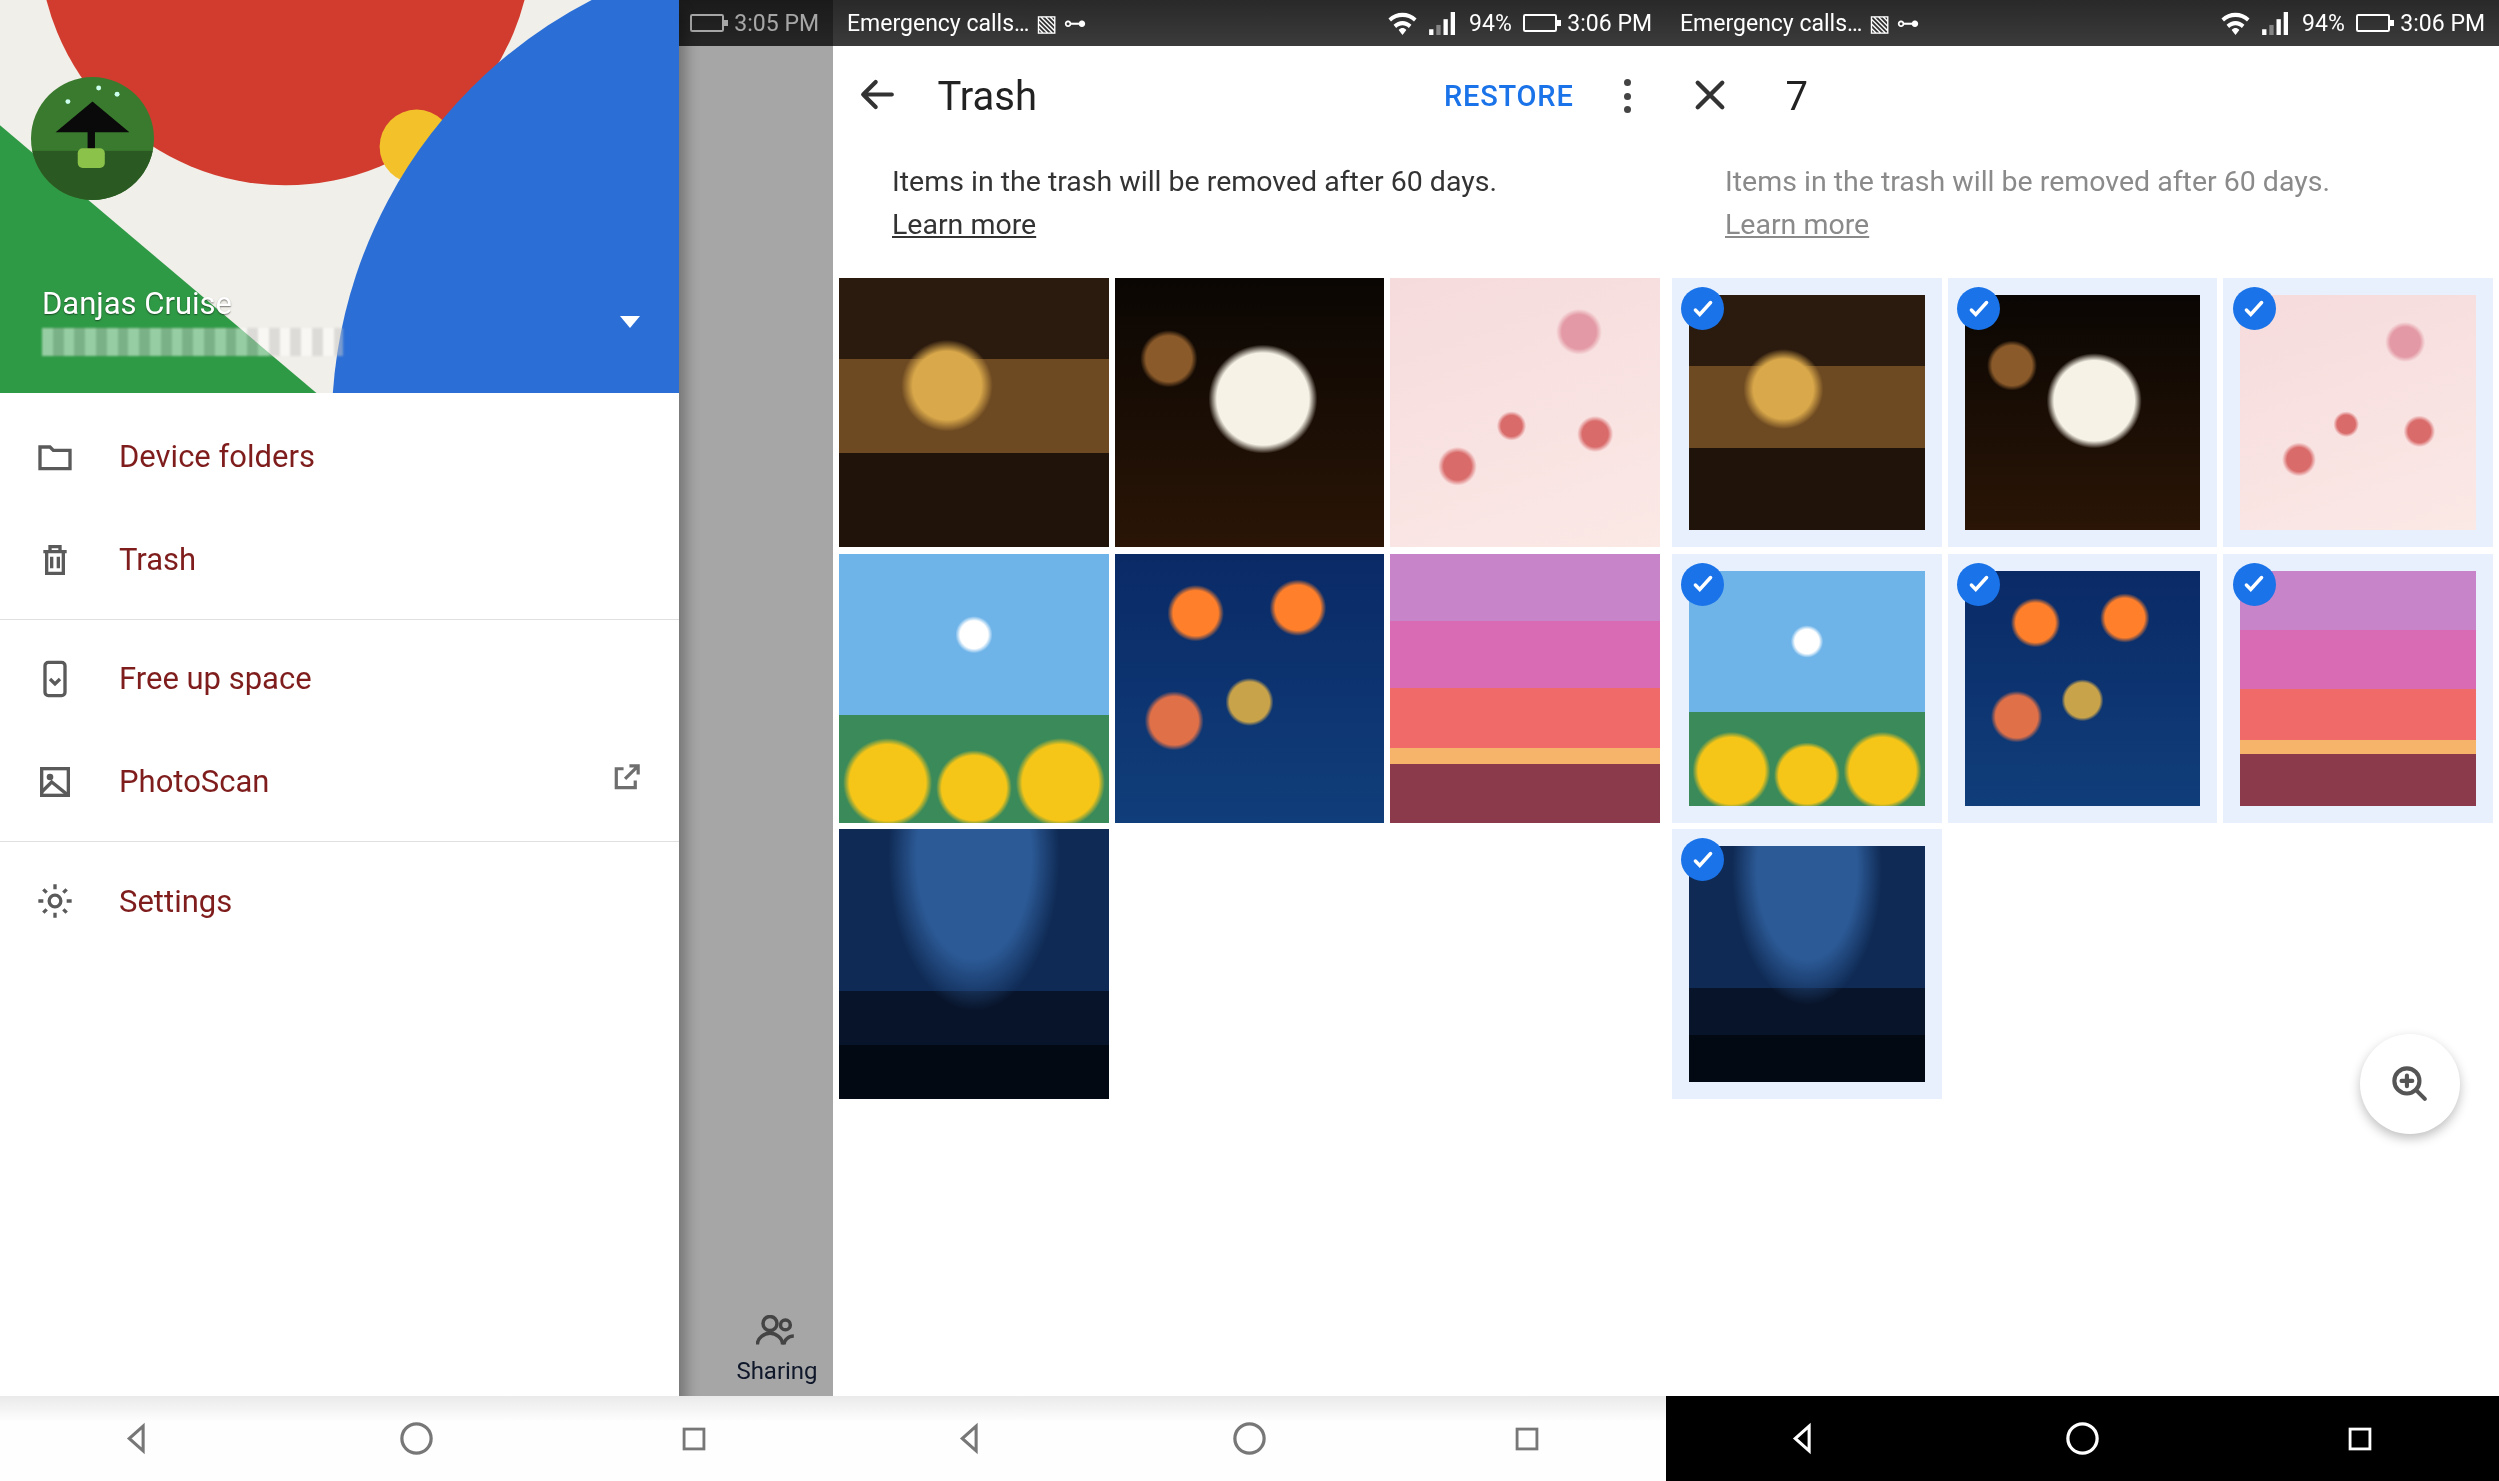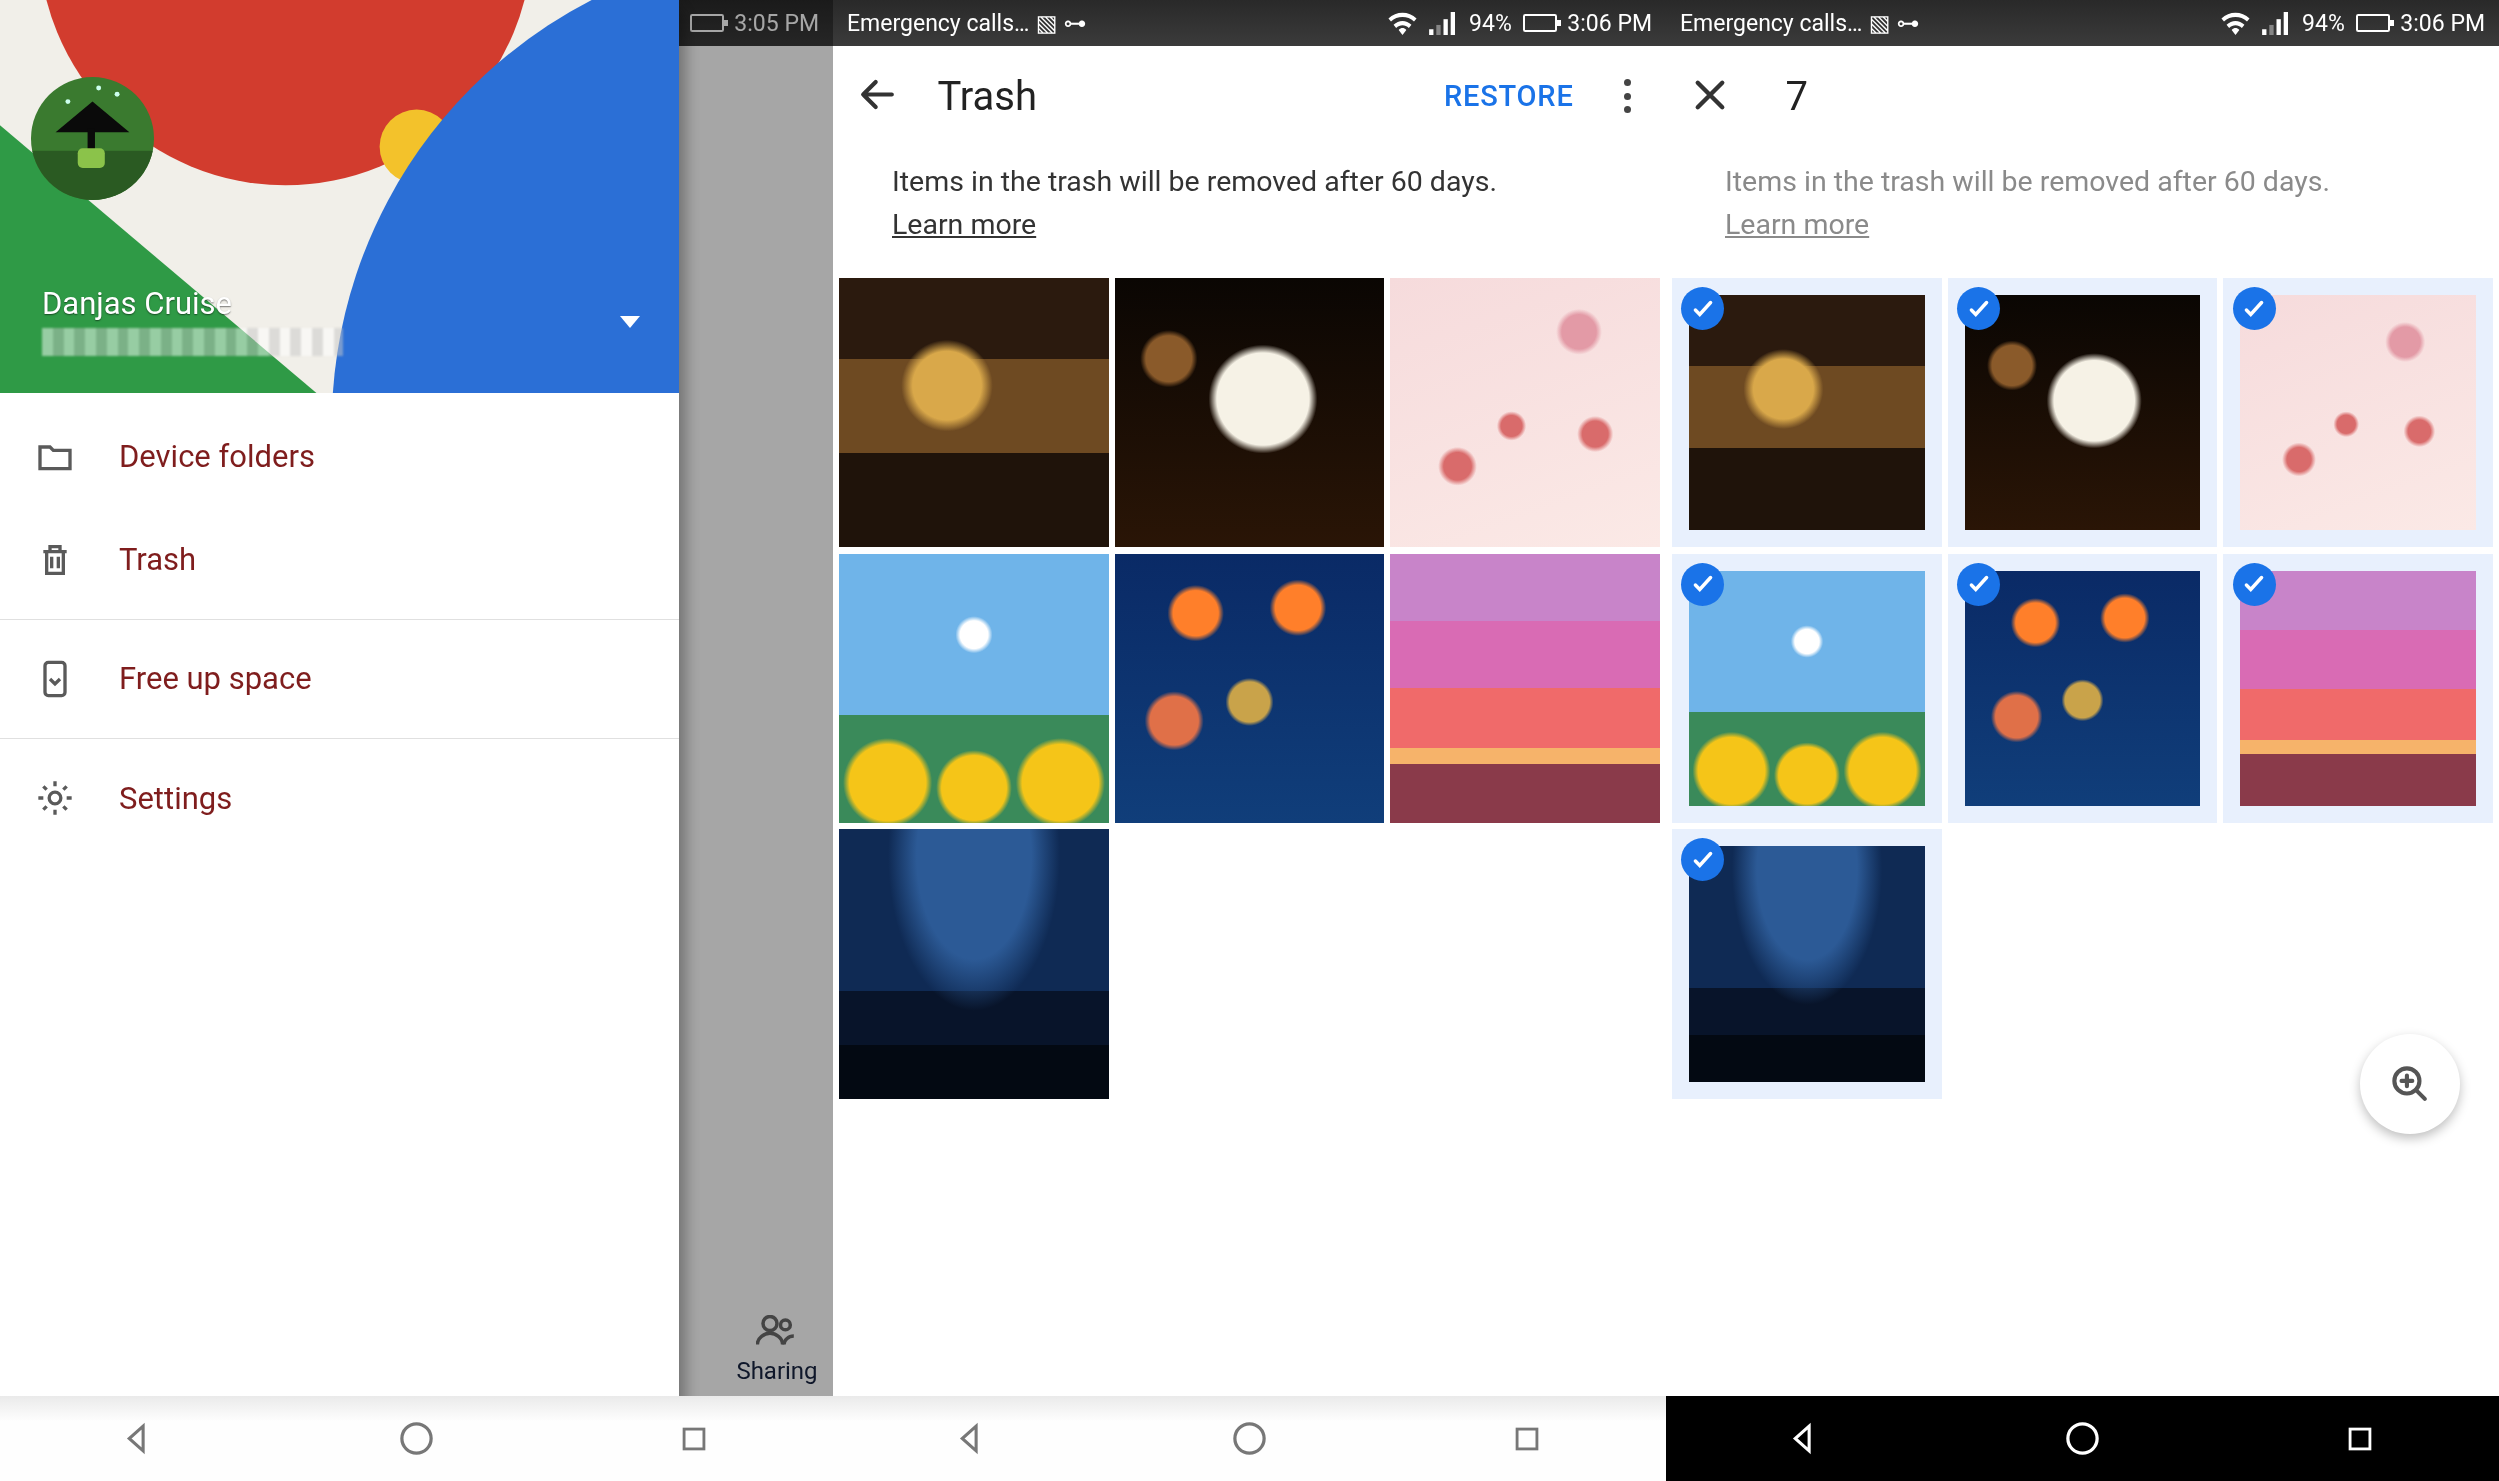--- a/index.html
+++ b/index.html
@@ -226,20 +226,33 @@
       <div class="menu-sep"></div>
       <div class="menu-item">
         <span class="micon">
             <svg width="40" height="40" viewBox="0 0 24 24">
               <rect x="6" y="2" width="12" height="20" rx="2" fill="none" stroke="#5a5a5a" stroke-width="2"></rect>
               <path d="M9 12l3 3 3-3" fill="none" stroke="#5a5a5a" stroke-width="2"></path>
             </svg>
           </span>
         <span>Free up space</span>
       </div>
+      <div class="menu-item">
+        <span class="micon">
+            <svg width="40" height="40" viewBox="0 0 24 24">
+              <rect x="4" y="4" width="16" height="16" fill="none" stroke="#5a5a5a" stroke-width="2"></rect>
+              <circle cx="9" cy="9" r="2" fill="#5a5a5a"></circle>
+              <path d="M4 18l6-6 10 8" fill="none" stroke="#5a5a5a" stroke-width="2"></path>
+            </svg>
+          </span>
+        <span>PhotoScan</span>
+        <span class="ext"><svg width="35" height="35" viewBox="0 0 24 24">
+              <path d="M14 4h6v6M20 4l-9 9M18 14v5H5V6h5" fill="none" stroke="#6e6e6e" stroke-width="2.2"></path>
+            </svg></span>
+      </div>
       <div class="menu-sep"></div>
       <div class="menu-item">
         <span class="micon">
             <svg width="40" height="40" viewBox="0 0 24 24">
               <circle cx="12" cy="12" r="3.5" fill="none" stroke="#5a5a5a" stroke-width="2"></circle>
               <path d="M12 2v3M12 19v3M2 12h3M19 12h3M5 5l2 2M17 17l2 2M19 5l-2 2M7 17l-2 2" stroke="#5a5a5a" stroke-width="2"></path>
             </svg>
           </span>
         <span>Settings</span>
       </div>

